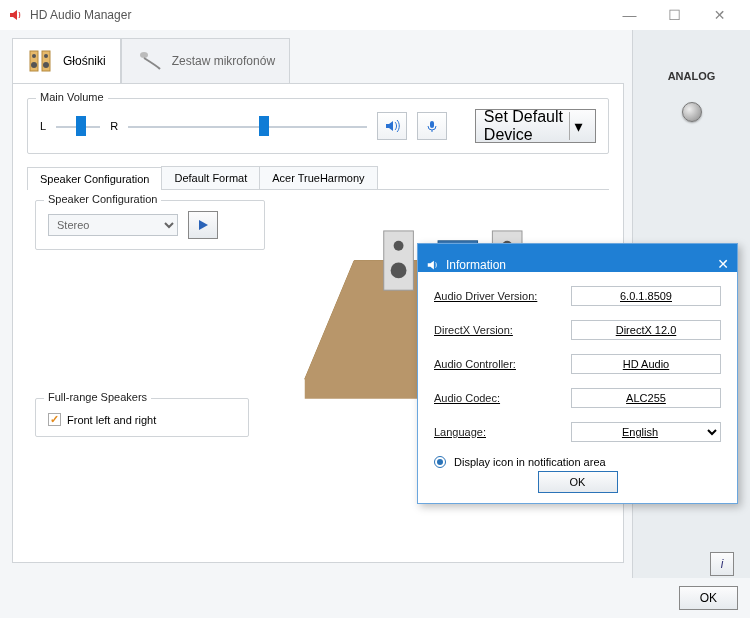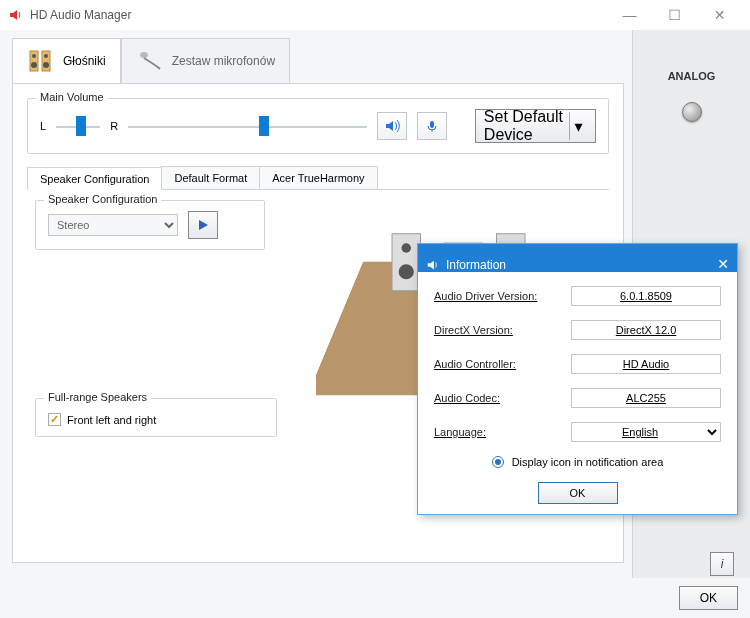--- a/index.html
+++ b/index.html
@@ -59,21 +59,21 @@
 
 .modal { position: absolute; left: 417px; top: 243px; width: 321px; background: #fff; box-shadow: 3px 3px 8px rgba(0,0,0,.25); border: 1px solid #6aa6de; }
 .modal-title { height: 28px; background: #1f7fd4; color: #fff; display: flex; align-items: flex-end; padding: 0 8px; font-size: 12px; }
 .modal-title .spacer { flex: 1; }
 .modal-title .close { cursor: pointer; font-size: 14px; }
 .modal-body { padding: 14px 16px 10px; }
 .info-row { display: flex; align-items: center; margin-bottom: 14px; font-size: 11px; text-decoration: underline; }
 .info-row .k { flex: 1; color: #222; }
 .info-row .v { width: 150px; height: 20px; border: 1px solid #c0c6cc; text-align: center; font-size: 11px; line-height: 18px; }
 .info-row select.v { background: #fff; }
-.notif-row { display: flex; align-items: center; justify-content: center; gap: 8px; font-size: 11px; margin: 10px 0 14px; }
+.notif-row { display: flex; align-items: center; gap: 8px; font-size: 11px; margin: 10px 0 3px; }
 .radio { width: 12px; height: 12px; border-radius: 50%; border: 1px solid #2a73b8; display: inline-flex; align-items: center; justify-content: center; }
 .radio .dot { width: 6px; height: 6px; border-radius: 50%; background: #2a73b8; }
 .modal-ok { display: block; margin: 0 auto; width: 80px; height: 22px; border: 1px solid #2a73b8; background: linear-gradient(#fcfcfd,#e6eaee); font-size: 11px; cursor: pointer; }
 </style>
 </head>
 <body>
 
 <div class="window">
   <div class="titlebar">
     <svg class="app-icon" viewBox="0 0 16 16">
@@ -162,21 +162,21 @@
                 <div class="play-btn">
                   <svg width="14" height="14" viewBox="0 0 14 14">
                       <path fill="#2a63b8" d="M3 2v10l9-5z"></path>
                     </svg>
                 </div>
               </div>
             </div>
 
             <div style="height:136px"></div>
 
-            <div class="fieldset full-range" style="width:242px">
+            <div class="fieldset full-range" style="width:214px">
               <span class="legend">Full-range Speakers</span>
               <div class="check-row">
                 <span class="checkbox">✓</span>
                 <span>Front left and right</span>
               </div>
             </div>
           </div>
 
           <div class="room-preview">
             <svg viewBox="0 0 320 210" width="100%" height="100%">

